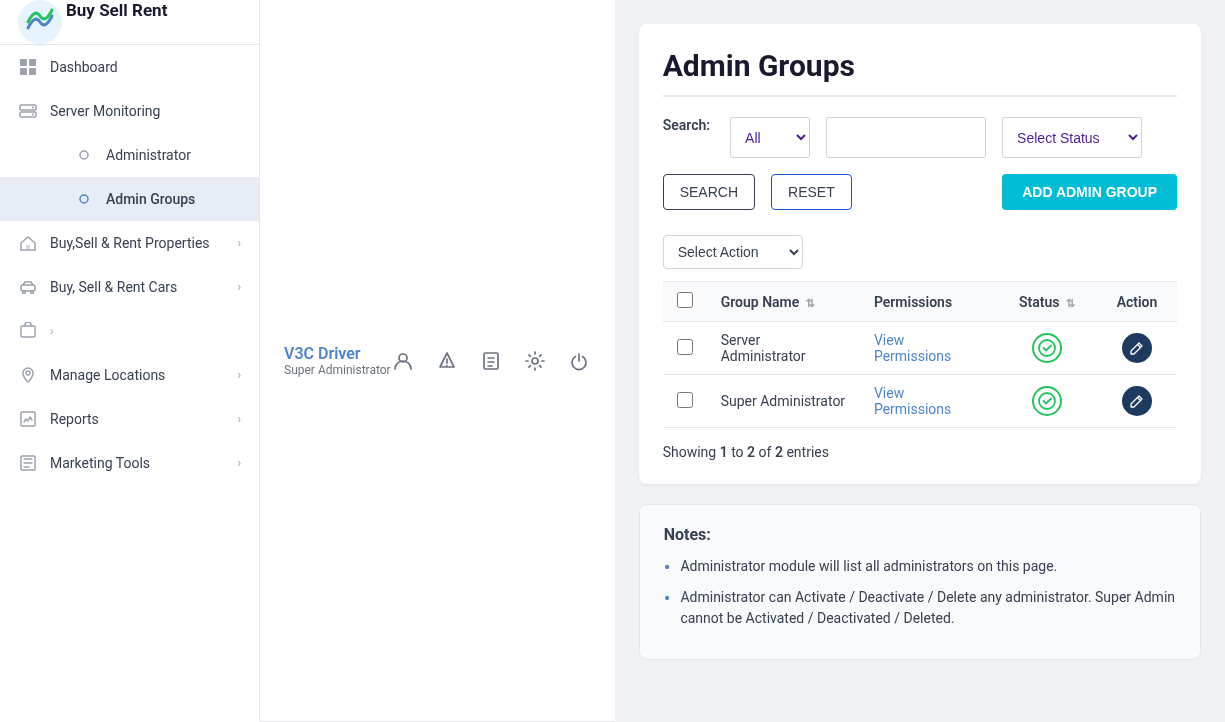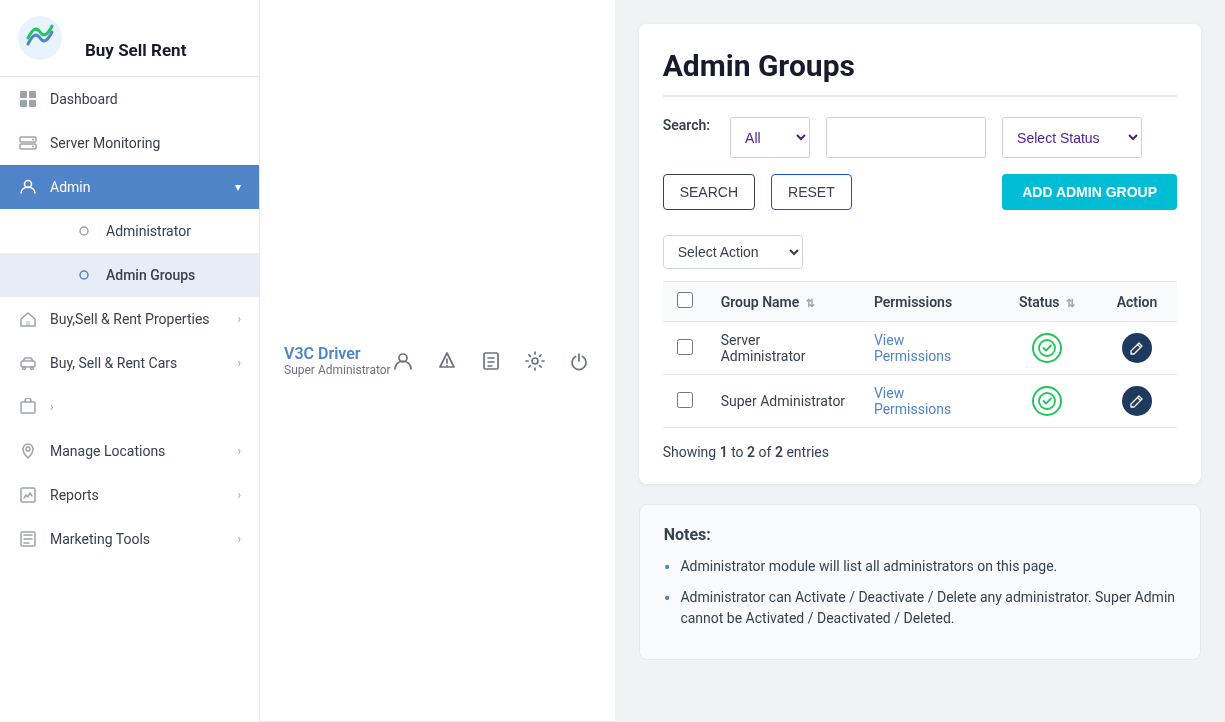--- a/index.html
+++ b/index.html
@@ -1,20 +1,20 @@
 <!DOCTYPE html>
 <html><head>
   <meta charset="utf-8">
   <style>
     * { box-sizing: border-box; margin: 0; padding: 0; }
     body { font-family: -apple-system, BlinkMacSystemFont, 'Segoe UI', Roboto, sans-serif; display: flex; height: 100vh; overflow: hidden; background: #f0f2f5; font-size: 14px; }
 
     
     .sidebar { width: 260px; min-width: 260px; background: #fff; display: flex; flex-direction: column; border-right: 1px solid #e5e7eb; overflow-y: auto; }
-    .sidebar-logo { padding: 16px 18px; display: flex; align-items: flex-end; gap: 23px; border-bottom: 1px solid #e5e7eb; }
+    .sidebar-logo { padding: 0 18px; display: flex; align-items: flex-start; gap: 4px; border-bottom: 1px solid #e5e7eb; }
     .logo-icon { width: 44px; height: 44px; }
     .logo-text { font-size: 17px; font-weight: 700; color: #1a1a2e; }
     .nav-item { display: flex; align-items: center; gap: 12px; padding: 12px 18px; cursor: pointer; color: #374151; font-size: 14px; position: relative; }
     .nav-item.active { background: #4f85c8; color: #fff; }
     .nav-item.active .nav-label { color: #fff; }
     .nav-item.sub { padding-left: 74px; }
     .nav-item.sub-active { background: #e8edf5; font-weight: 500; }
     .nav-icon { width: 20px; height: 20px; display: flex; align-items: center; justify-content: center; flex-shrink: 0; }
     .nav-label { flex: 1; }
     .nav-chevron { font-size: 12px; color: #9ca3af; }
@@ -111,30 +111,20 @@
       <svg width="18" height="18" viewBox="0 0 18 18" fill="none">
           <rect x="1" y="3" width="16" height="5" rx="1" stroke="#9ca3af" stroke-width="1.5"></rect>
           <rect x="1" y="10" width="16" height="5" rx="1" stroke="#9ca3af" stroke-width="1.5"></rect>
           <circle cx="14" cy="5.5" r="1" fill="#9ca3af"></circle>
           <circle cx="14" cy="12.5" r="1" fill="#9ca3af"></circle>
         </svg>
     </span>
     <span class="nav-label">Server Monitoring</span>
   </div>
 
-  <div class="nav-item active">
-    <span class="nav-icon">
-      <svg width="18" height="18" viewBox="0 0 18 18" fill="none">
-          <circle cx="9" cy="6" r="3.5" stroke="white" stroke-width="1.5"></circle>
-          <path d="M2 15c0-3.314 3.134-6 7-6s7 2.686 7 6" stroke="white" stroke-width="1.5" stroke-linecap="round"></path>
-        </svg>
-    </span>
-    <span class="nav-label">Admin</span>
-    <span class="nav-chevron">▾</span>
-  </div>
 
   <div class="nav-item sub">
     <span class="nav-icon">
       <svg width="10" height="10" viewBox="0 0 10 10">
           <circle cx="5" cy="5" r="4" stroke="#9ca3af" stroke-width="1.5" fill="none"></circle>
         </svg>
     </span>
     <span class="nav-label">Administrator</span>
   </div>
 

